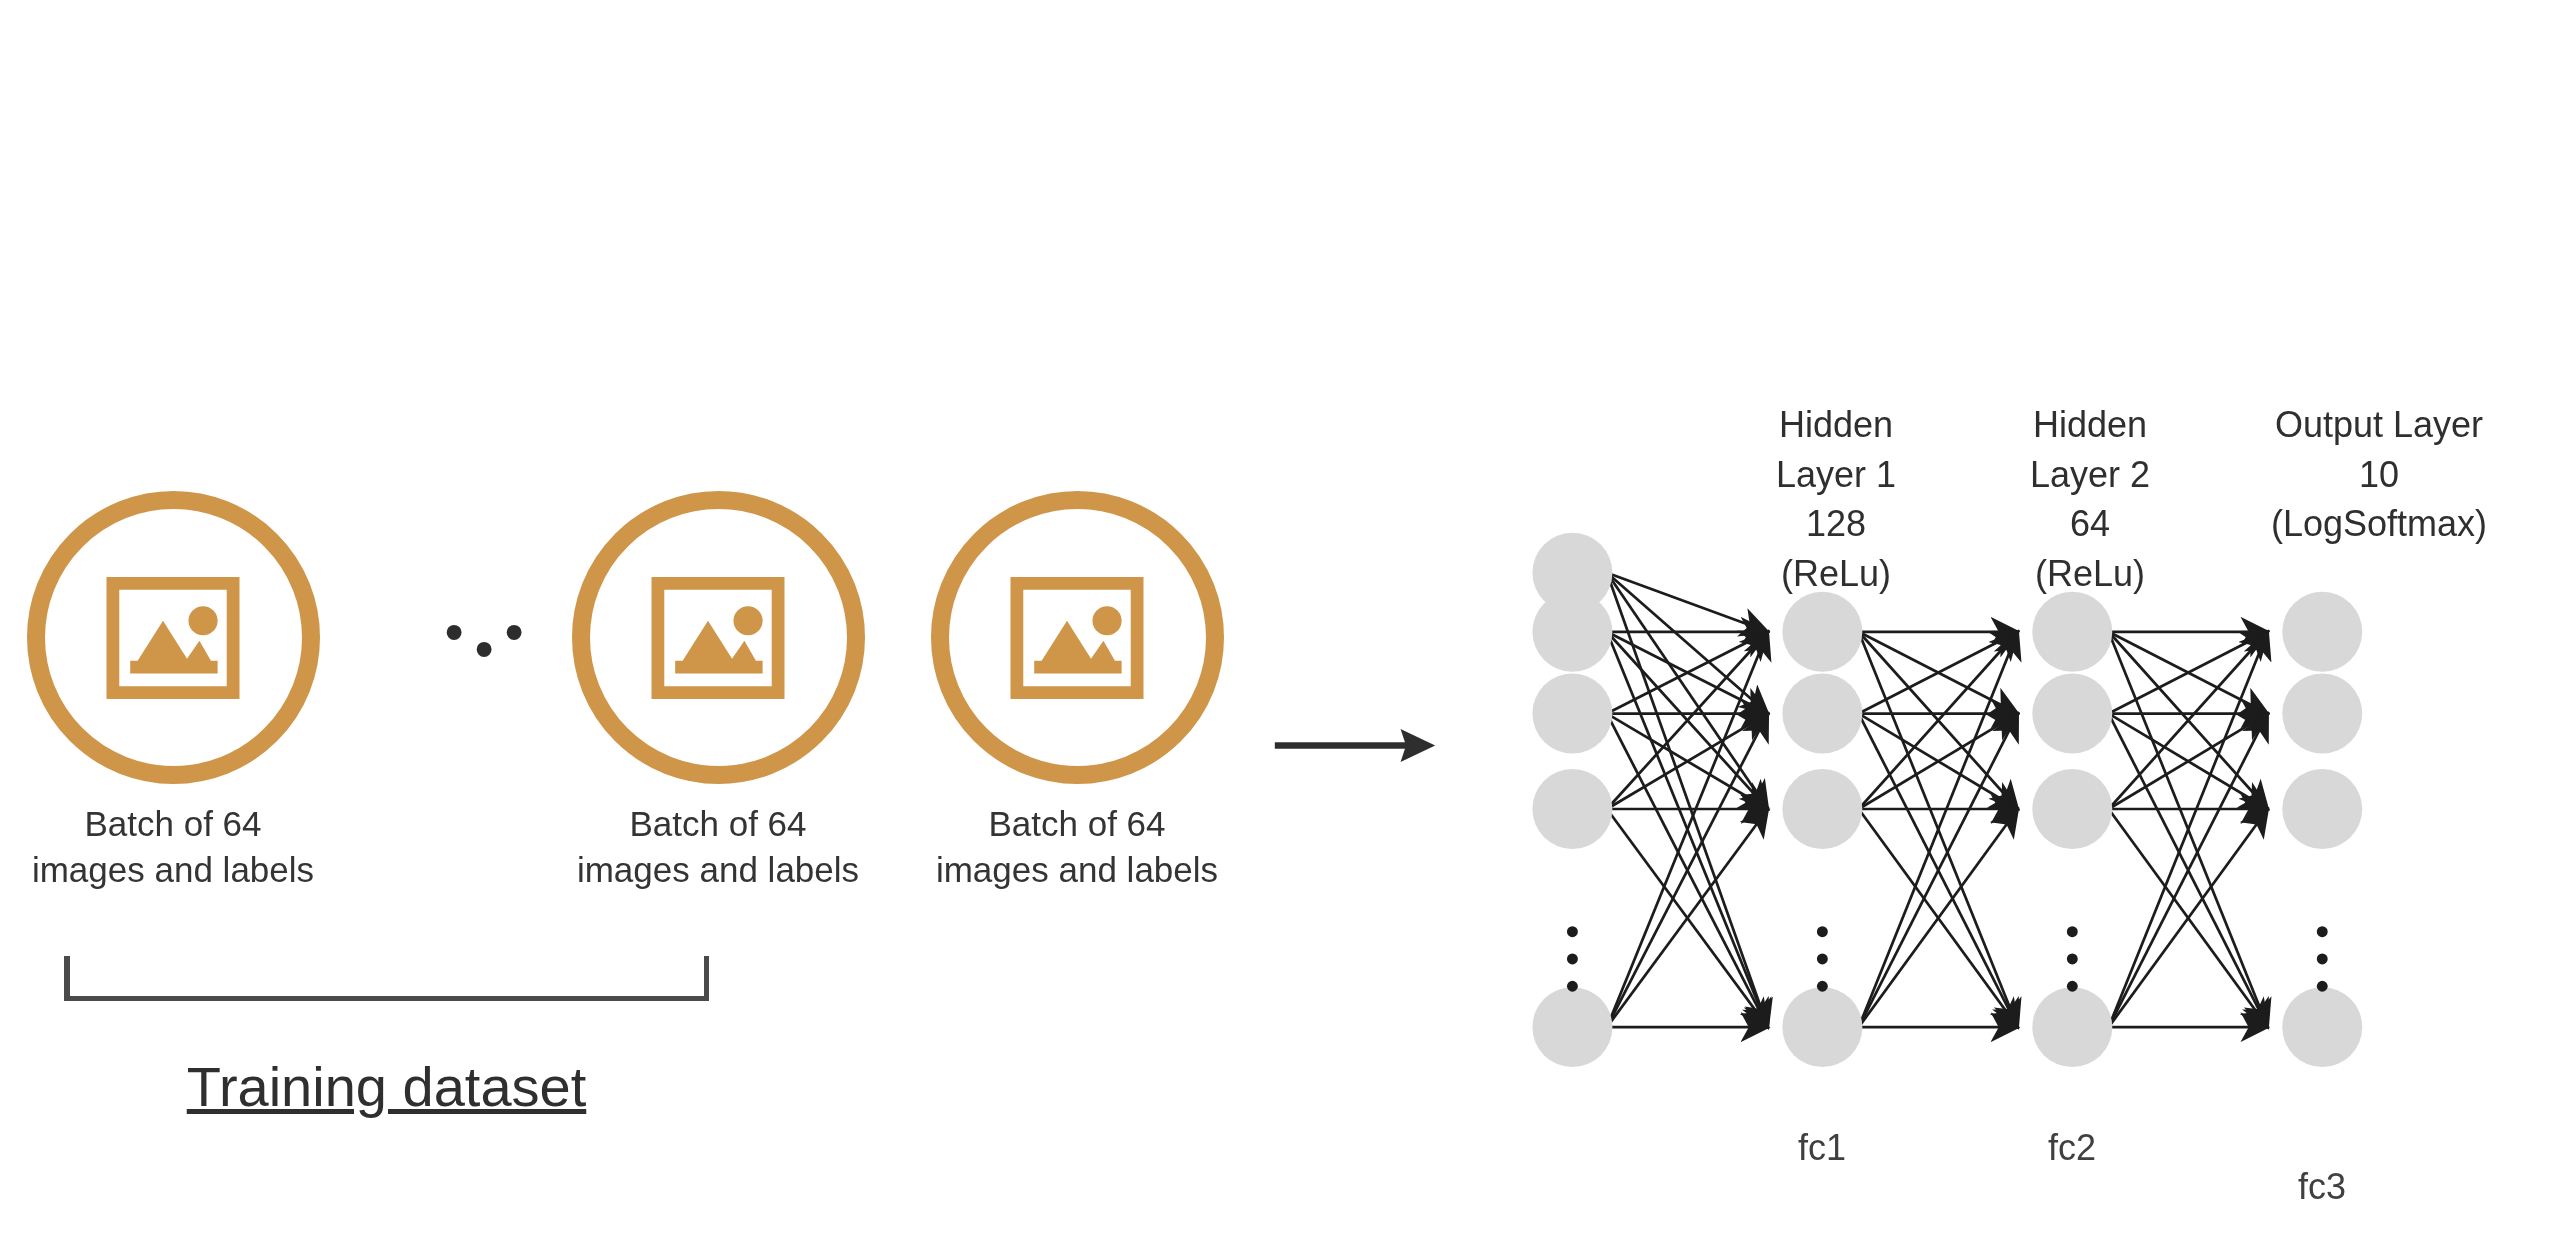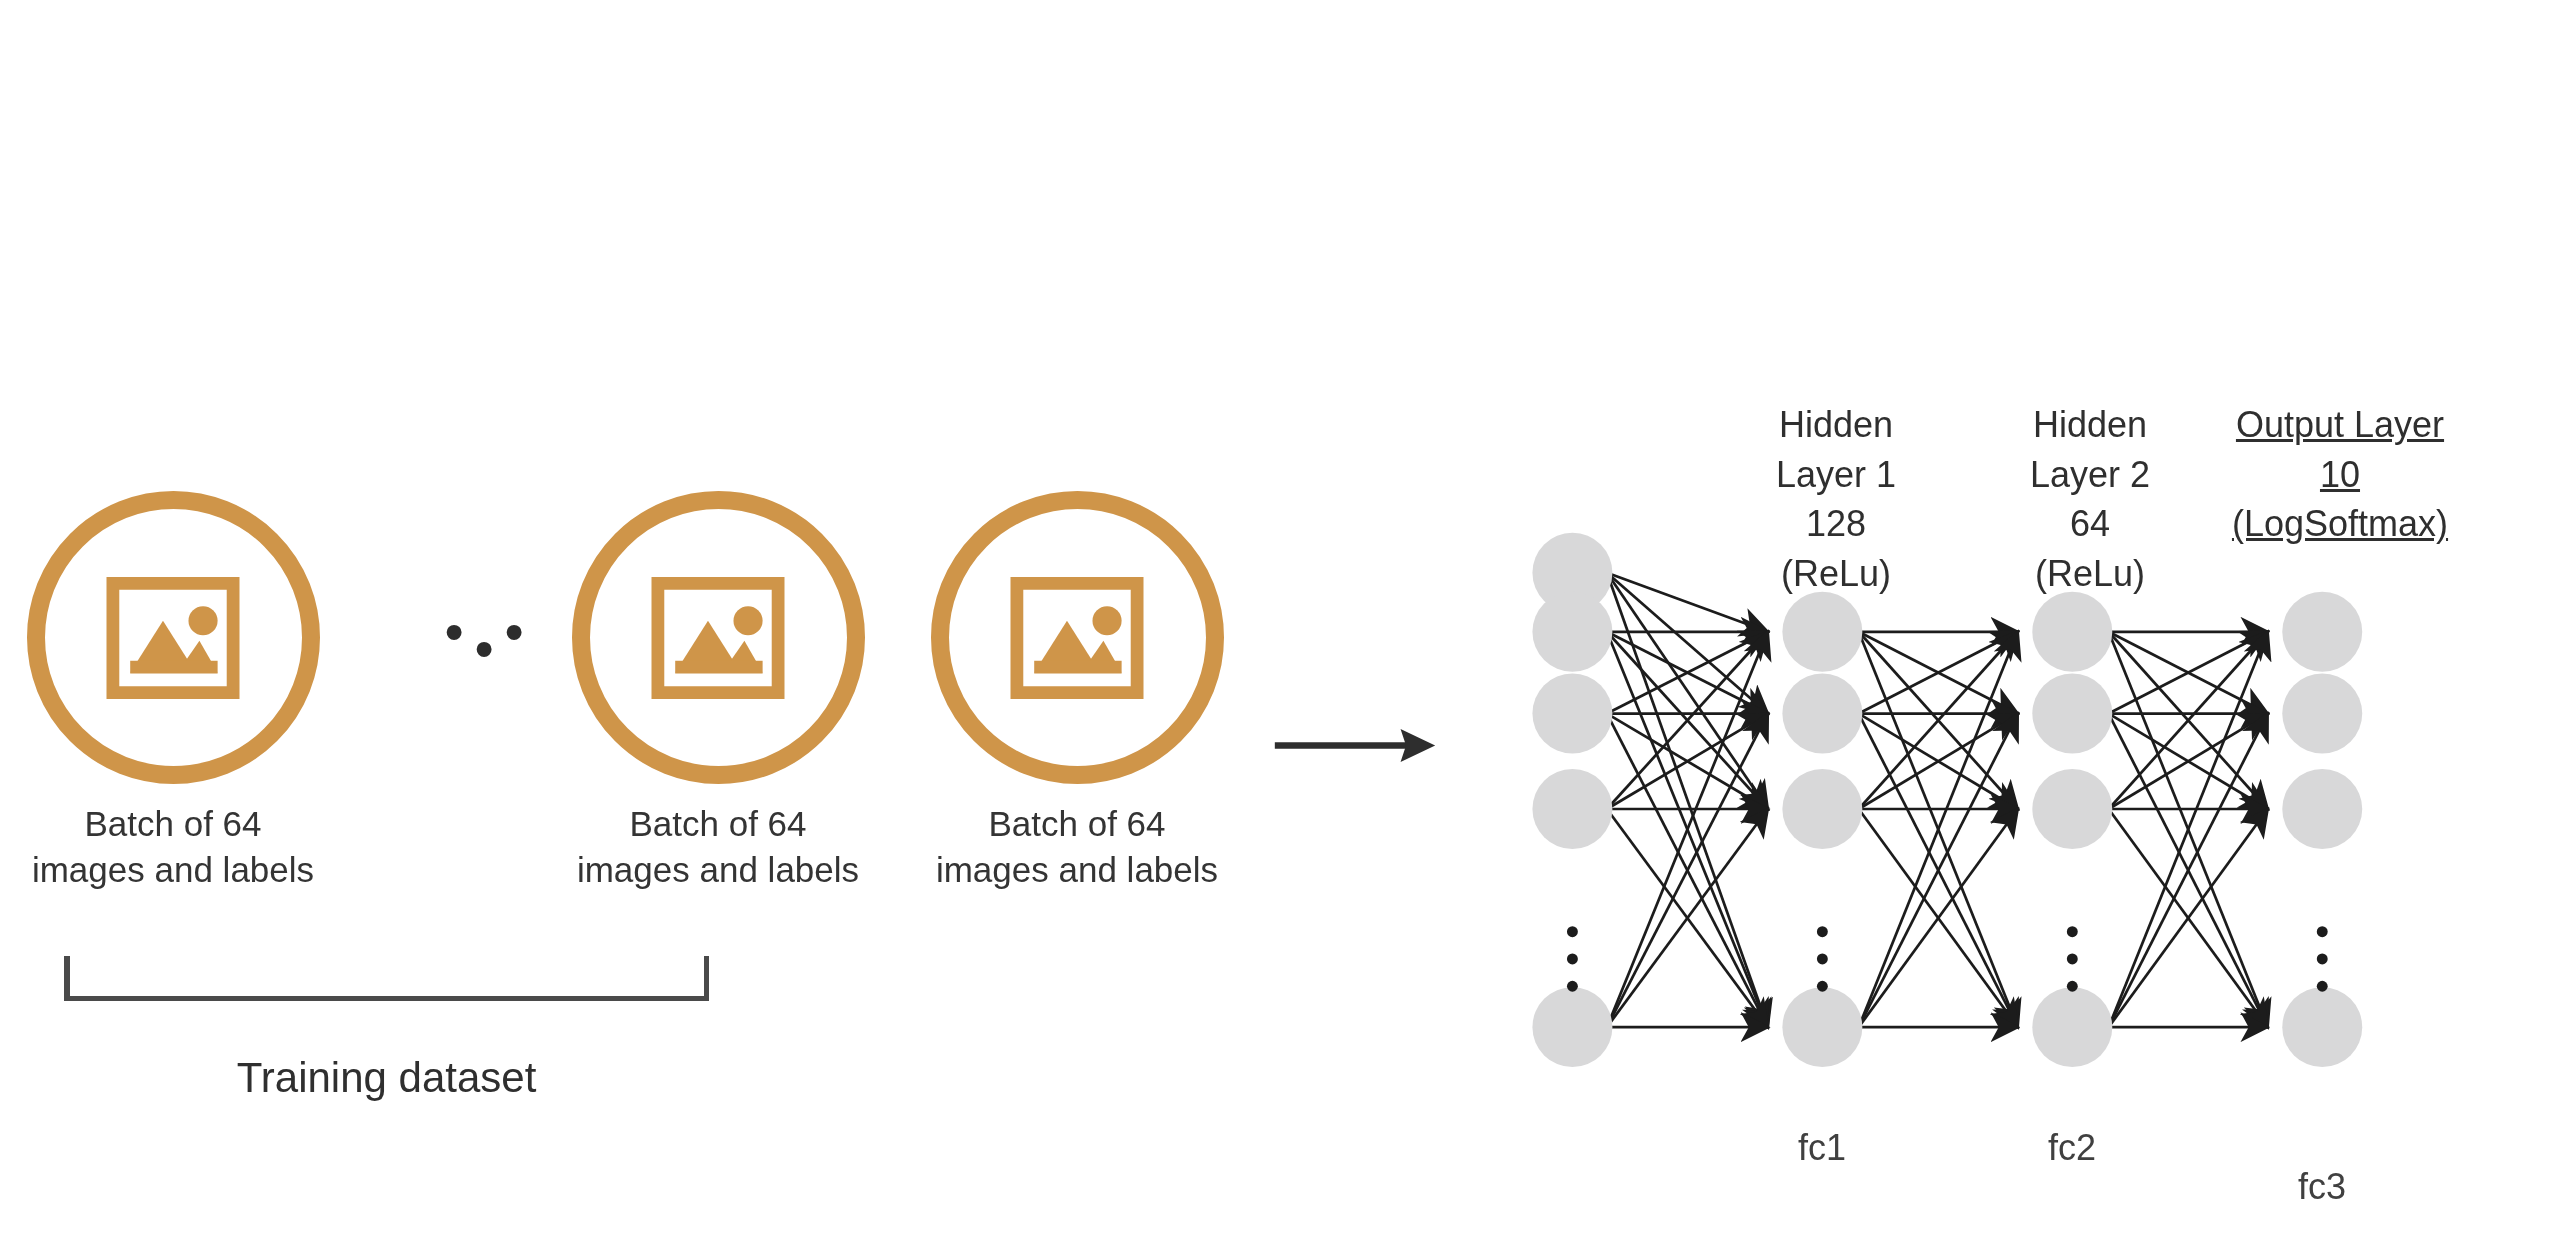--- a/index.html
+++ b/index.html
@@ -40,21 +40,21 @@
     letter-spacing:12.7px;
   }
 
   
   .bracket{position:absolute;left:64px;top:954px;width:645px;height:47px;}
   .bracket .bar{position:absolute;left:0;bottom:0;width:100%;height:5.5px;background:#4a4a4a;}
   .bracket .tickL{position:absolute;left:0;bottom:0;width:5.5px;height:45px;background:#4a4a4a;}
   .bracket .tickR{position:absolute;right:0;bottom:0;width:5.5px;height:45px;background:#4a4a4a;}
   .dataset-label{
     position:absolute;left:64px;top:1054px;width:645px;text-align:center;
-    font-size:42px;color:#2f2f2f;
+    font-size:56px;color:#2f2f2f;text-decoration:underline;
   }
 
   
   .flowarrow{position:absolute;left:1273px;top:718px;width:164px;height:55px;}
 
   
   .network{position:absolute;left:1445px;top:400px;width:1131px;height:818px;}
   .net-svg{position:absolute;left:0;top:0;}
   .layer-head{
     position:absolute;text-align:center;font-size:36px;line-height:1.38;
@@ -133,21 +133,21 @@
   <div class="network">
 
     <div class="layer-head" style="left:273px; top:0px;">Hidden
 Layer 1
 128
 (ReLu)</div>
     <div class="layer-head" style="left:527px; top:0px;">Hidden
 Layer 2
 64
 (ReLu)</div>
-    <div class="layer-head" style="left:777px; top:0px;text-decoration:underline;">Output Layer
+    <div class="layer-head" style="left:816px; top:0px;">Output Layer
 10
 (LogSoftmax)</div>
 
     <svg class="net-svg" width="1131" height="818" viewBox="0 0 1244 900">
       <defs>
         <marker id="ah" markerWidth="11" markerHeight="11" refX="10" refY="5.5" orient="auto" markerUnits="strokeWidth">
           <path d="M0,0 L11,5.5 L0,11 L3,5.5 Z" fill="#1c1c1c"></path>
         </marker>
       </defs>
 

